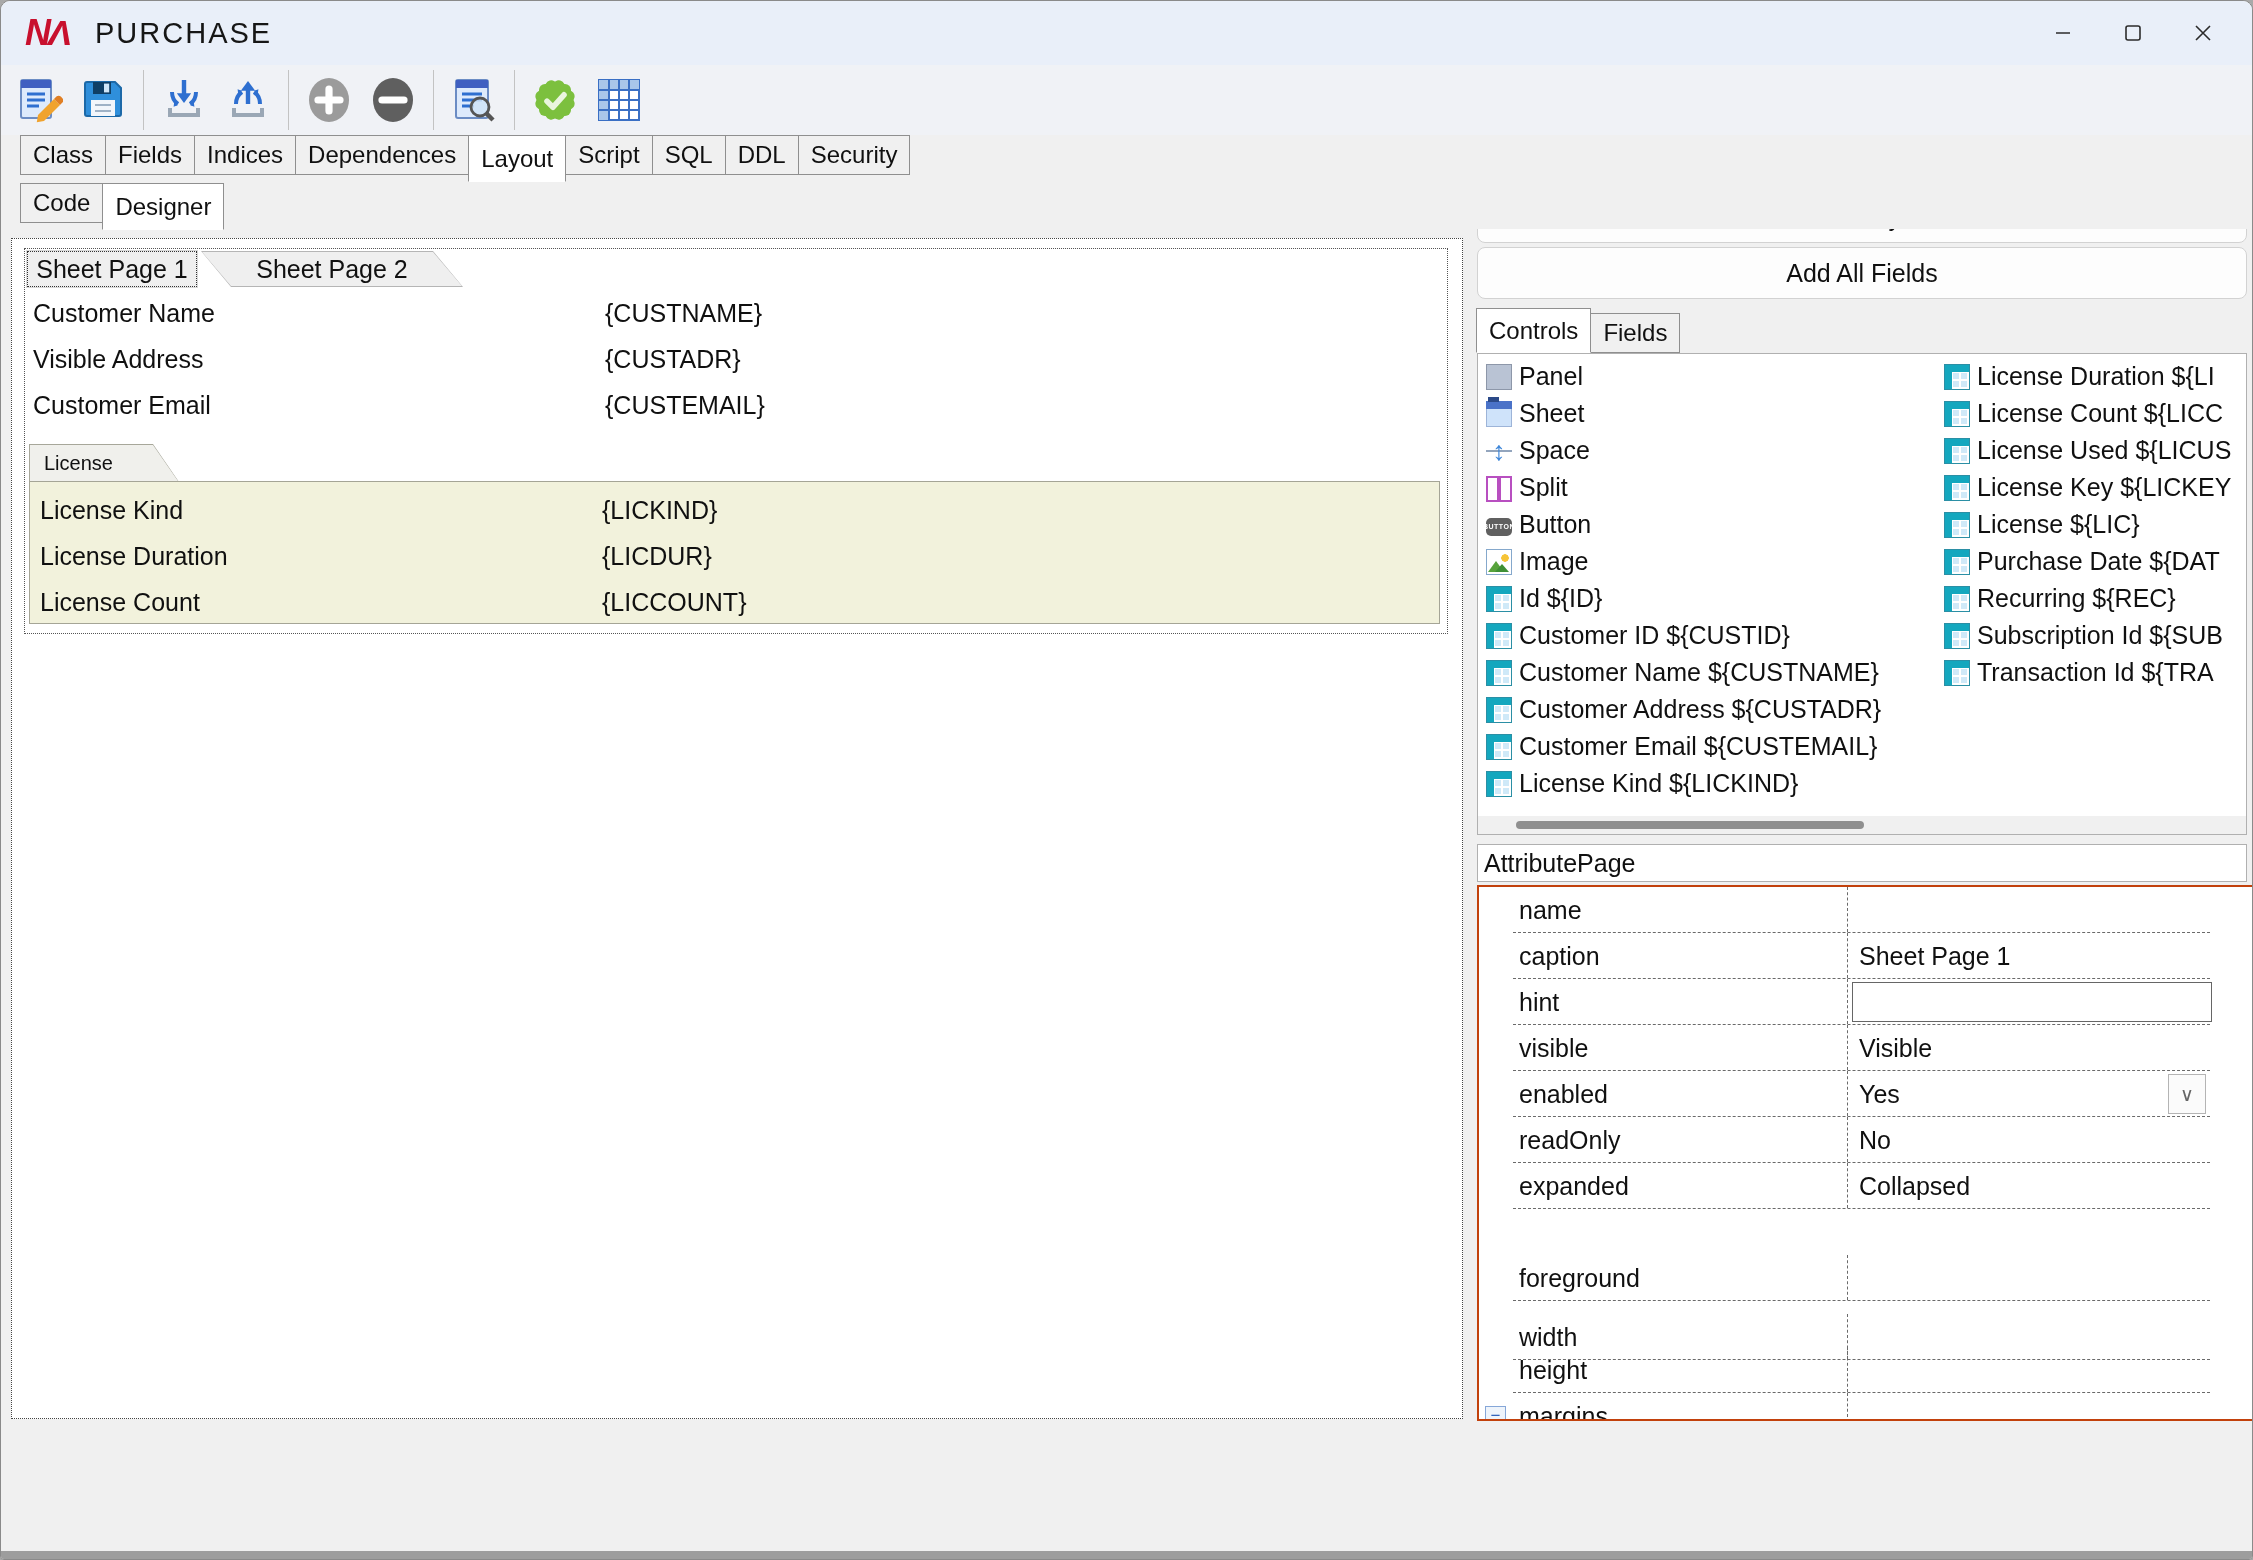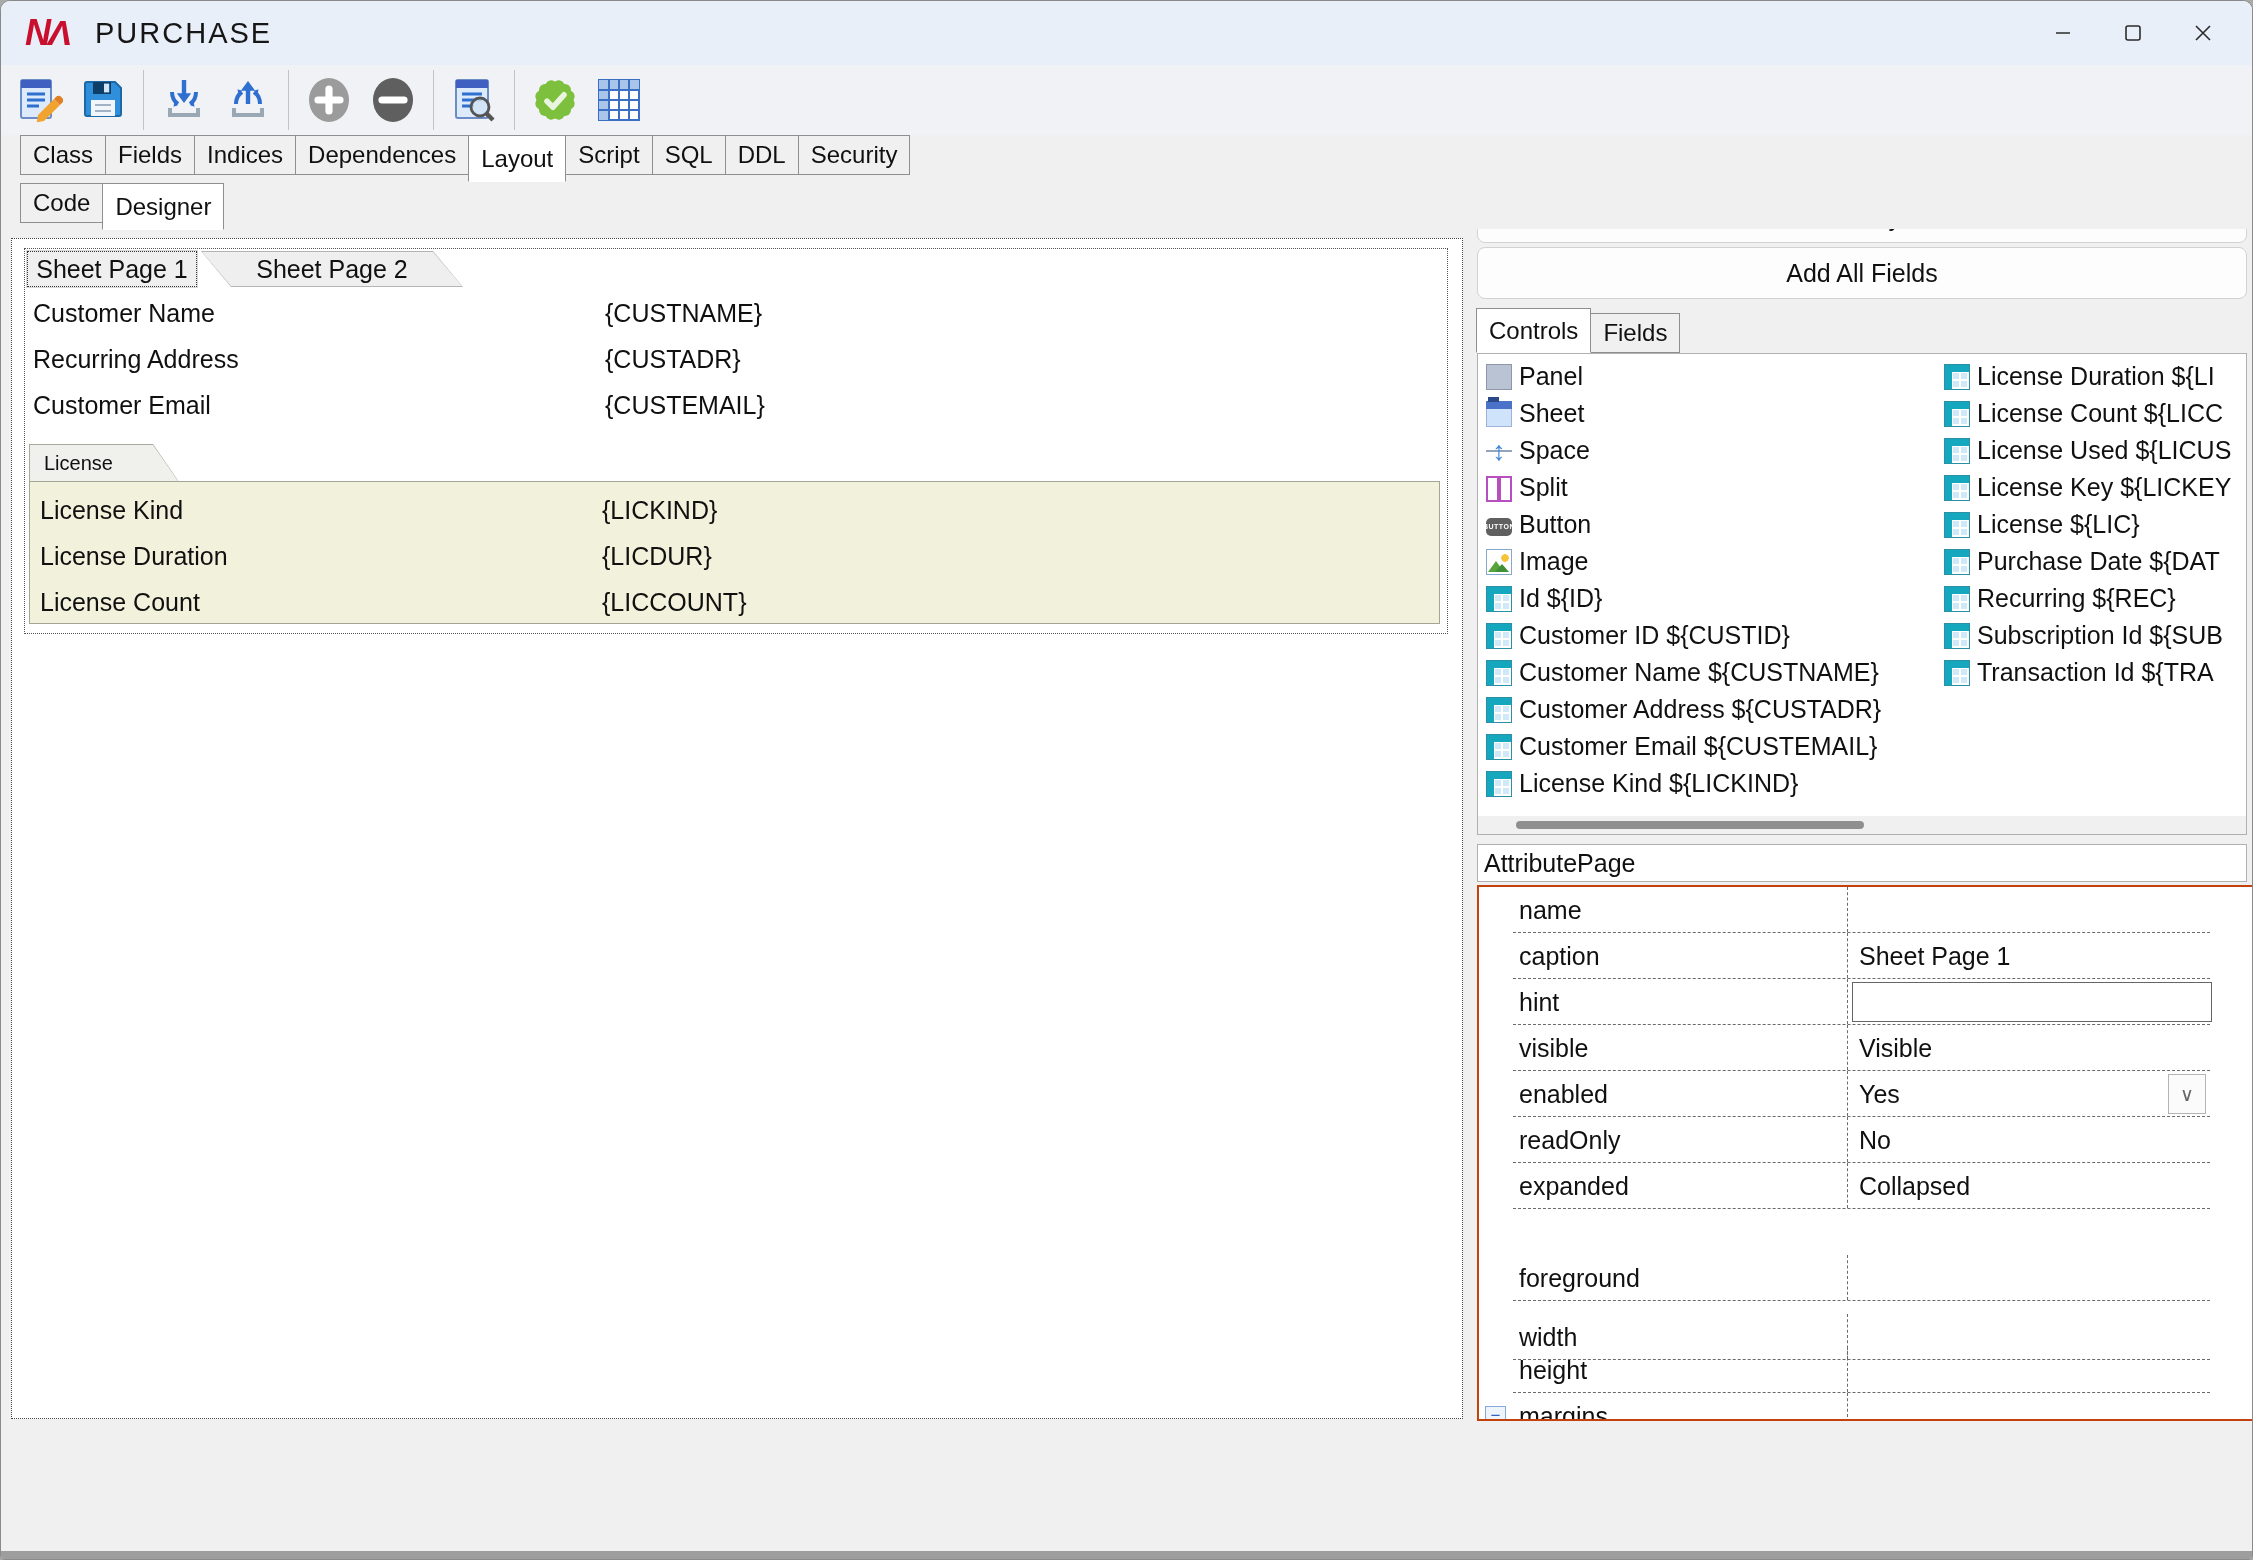--- a/index.html
+++ b/index.html
@@ -251,21 +251,21 @@
         <div class="slant-inner">Sheet Page 2</div>
       </div>
 
       <div class="fields-zone">
 
       <div class="frow" style="top: 48px;">
             <span class="flabel">Customer Name</span>
             <span class="fval">{CUSTNAME}</span>
           </div>
           <div class="frow" style="top: 94px;">
-            <span class="flabel">Recurring Address</span>
+            <span class="flabel">Visible Address</span>
             <span class="fval">{CUSTADR}</span>
           </div>
           <div class="frow" style="top: 140px;">
             <span class="flabel">Customer Email</span>
             <span class="fval">{CUSTEMAIL}</span>
           </div>
         </div>
 
       <div class="group">
         <div class="group-tab">

